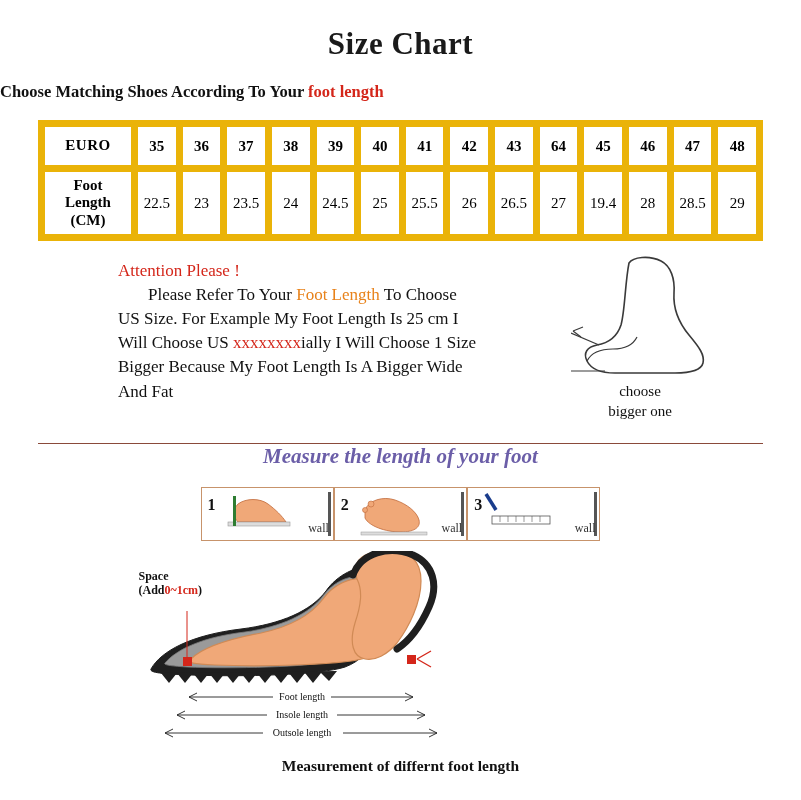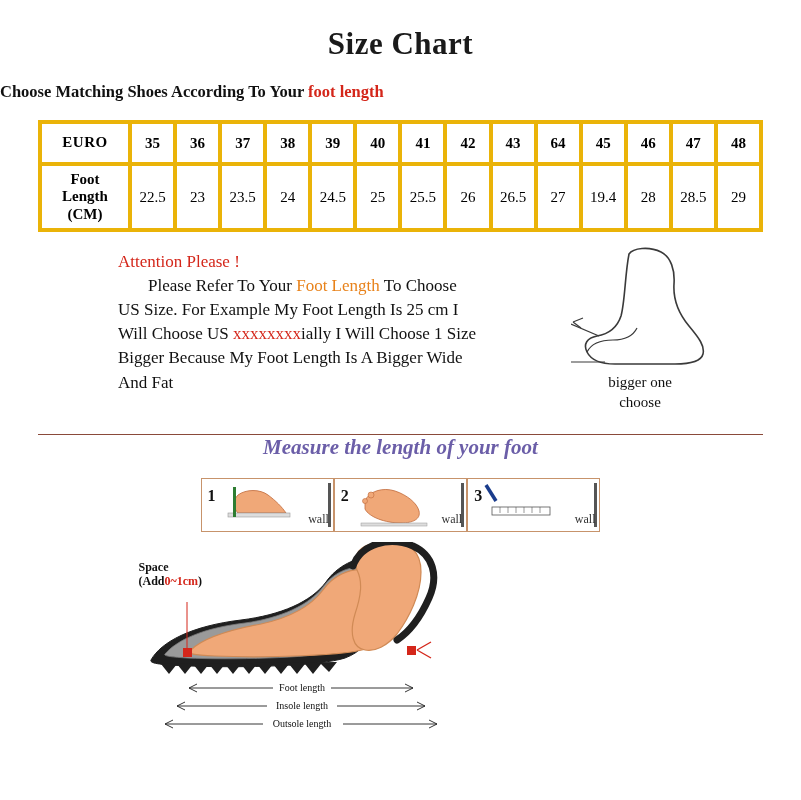--- a/index.html
+++ b/index.html
@@ -45,21 +45,21 @@
   
   .table-wrap {
     margin: 18px 38px 0 38px;
   }
   table.size-table {
     border-collapse: collapse;
     width: 100%;
     table-layout: fixed;
   }
   table.size-table td, table.size-table th {
-    border: 4px solid #eab308;
+    border: 7px solid #eab308;
     text-align: center;
     vertical-align: middle;
     font-size: 15px;
     font-family: "Liberation Serif", serif;
     padding: 0;
   }
   .row-euro td, .row-euro th {
     height: 38px;
     font-weight: bold;
   }
@@ -277,22 +277,22 @@
 
     <svg class="foot-svg" width="170" height="135" viewBox="0 0 170 135">
       <path d="M58 10 C 62 4, 78 2, 90 8 C 100 13, 104 26, 103 40 C 102 56, 108 70, 118 82 C 128 94, 134 102, 132 110 C 130 118, 118 120, 104 120 L 44 120 C 30 120, 20 116, 16 108 C 12 100, 16 94, 26 92 C 38 90, 46 84, 50 72 C 54 58, 54 30, 58 10 Z" fill="none" stroke="#3a3a3a" stroke-width="1.6"></path>
       <path d="M16 108 C 20 100, 30 96, 42 96 C 54 96, 62 92, 66 84" fill="none" stroke="#3a3a3a" stroke-width="1.2"></path>
       <path d="M0 80 L 28 92" fill="none" stroke="#3a3a3a" stroke-width="1.2"></path>
       <path d="M0 118 L 34 118" fill="none" stroke="#3a3a3a" stroke-width="1.2"></path>
       <path d="M2 78 L 12 74 M2 78 L 10 84" fill="none" stroke="#3a3a3a" stroke-width="1.2"></path>
     </svg>
 
     <div class="choose-caption">
+      <div>choose</div>
       <div>bigger one</div>
-      <div>choose</div>
     </div>
   </div>
 
   <hr class="divider">
 
   <div class="measure-title">Measure the length of your foot</div>
 
   <div class="steps">
     <div class="step">
       <span class="step-num">1</span>
@@ -370,14 +370,15 @@
       <text class="dim-label" x="181" y="167" text-anchor="middle">Insole length</text>
       <text class="dim-label" x="181" y="185" text-anchor="middle">Outsole length</text>
     </svg>
 
     <div class="space-label">
       <div>Space</div>
       <div><span>(Add</span><span class="red">0~1cm</span><span>)</span></div>
     </div>
   </div>
 
+  <div class="meas-caption">Measurement of differnt foot length</div>
 
 </div>
 
 </body></html>

